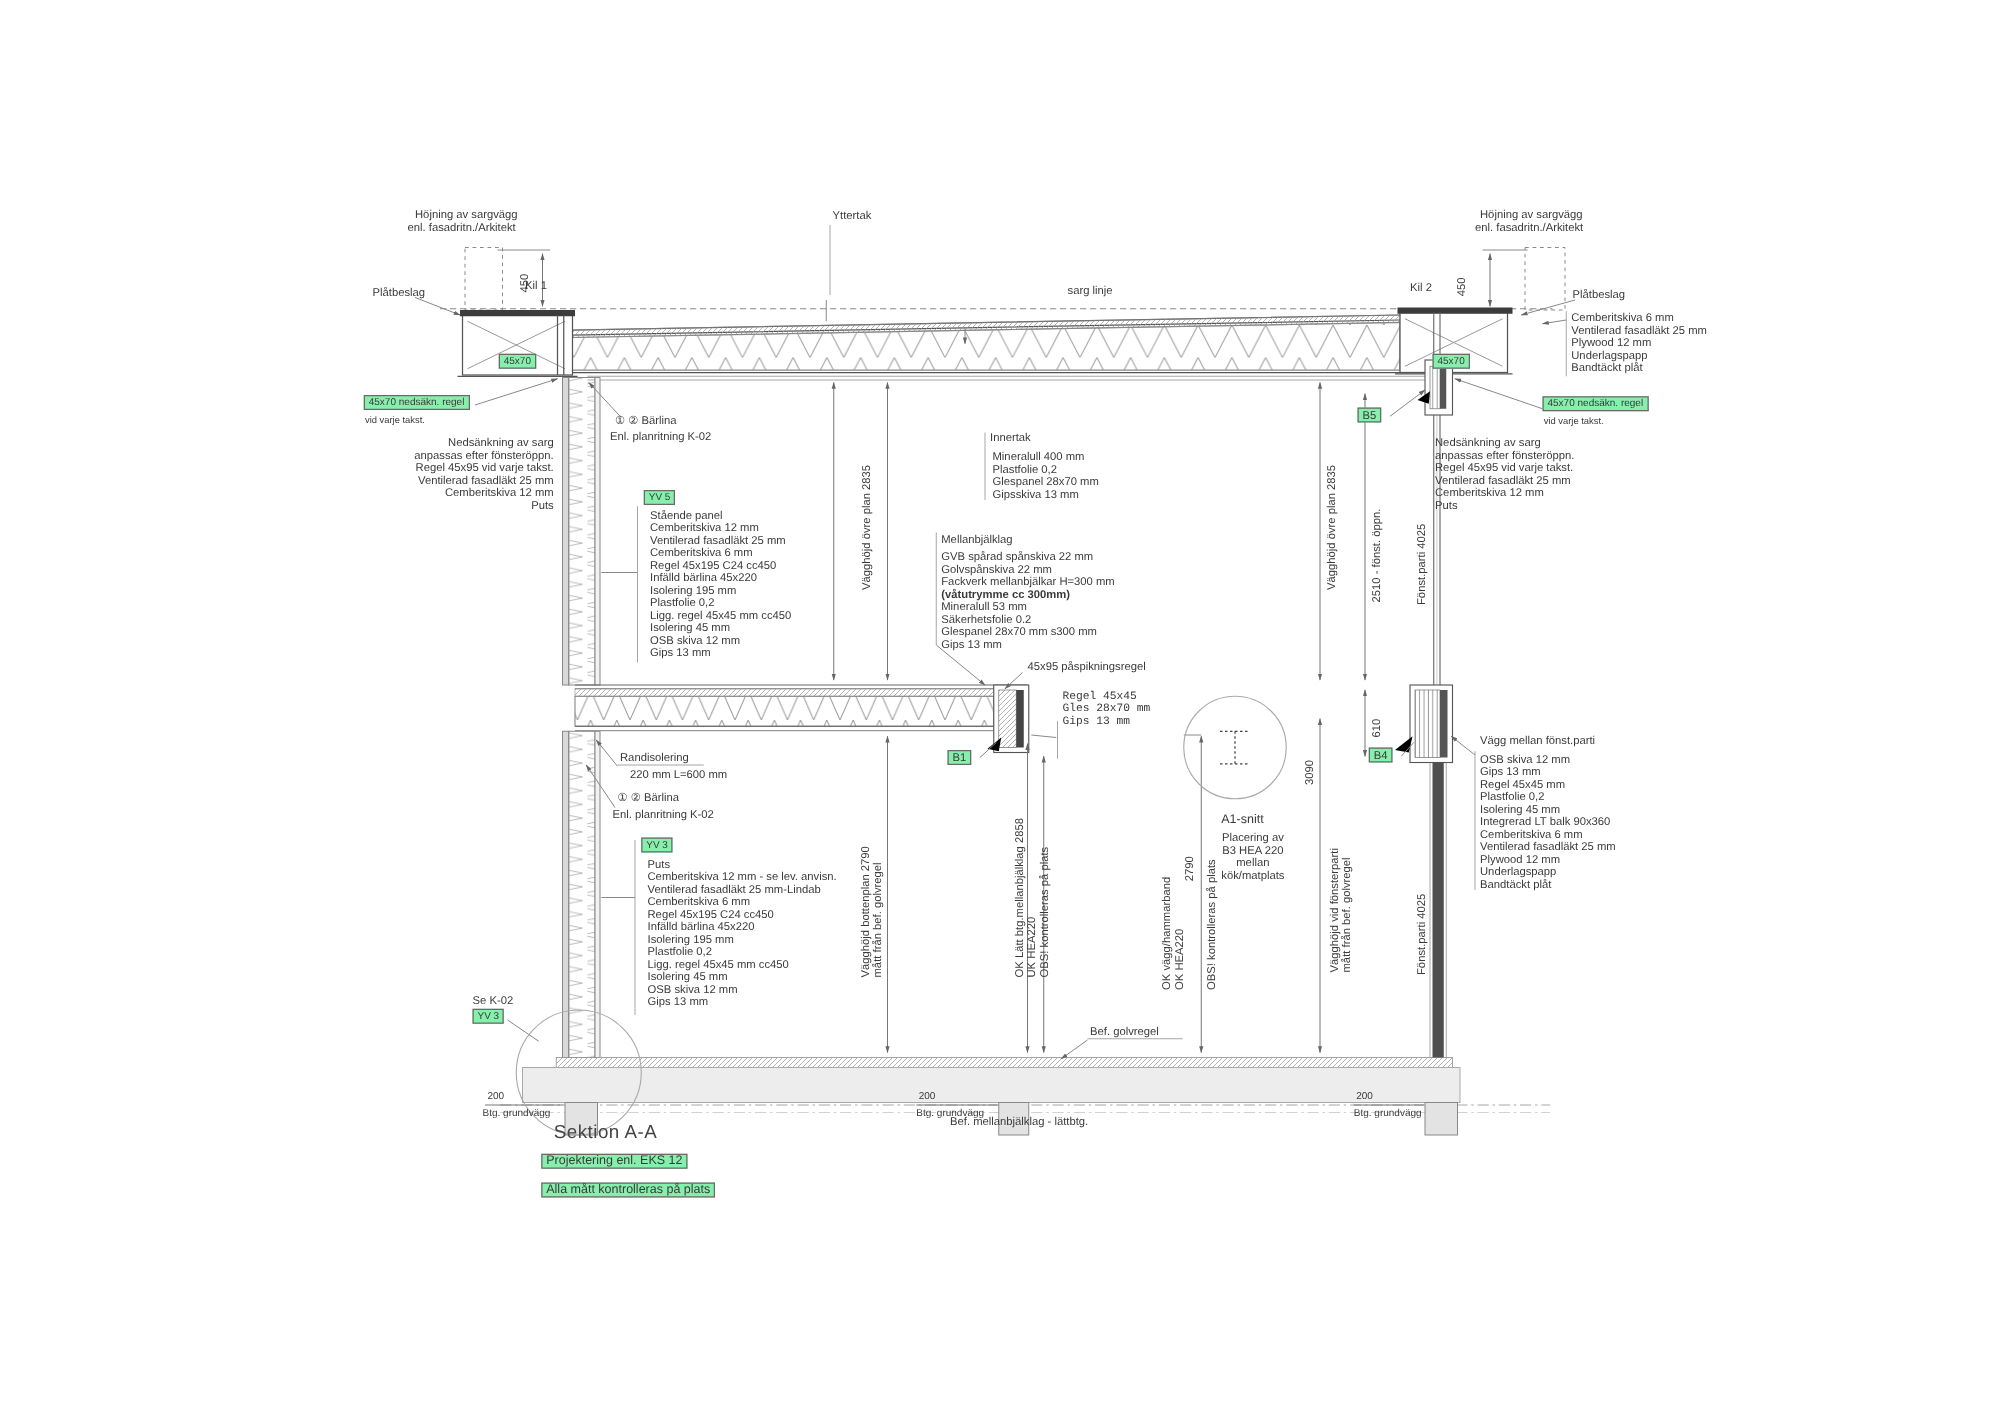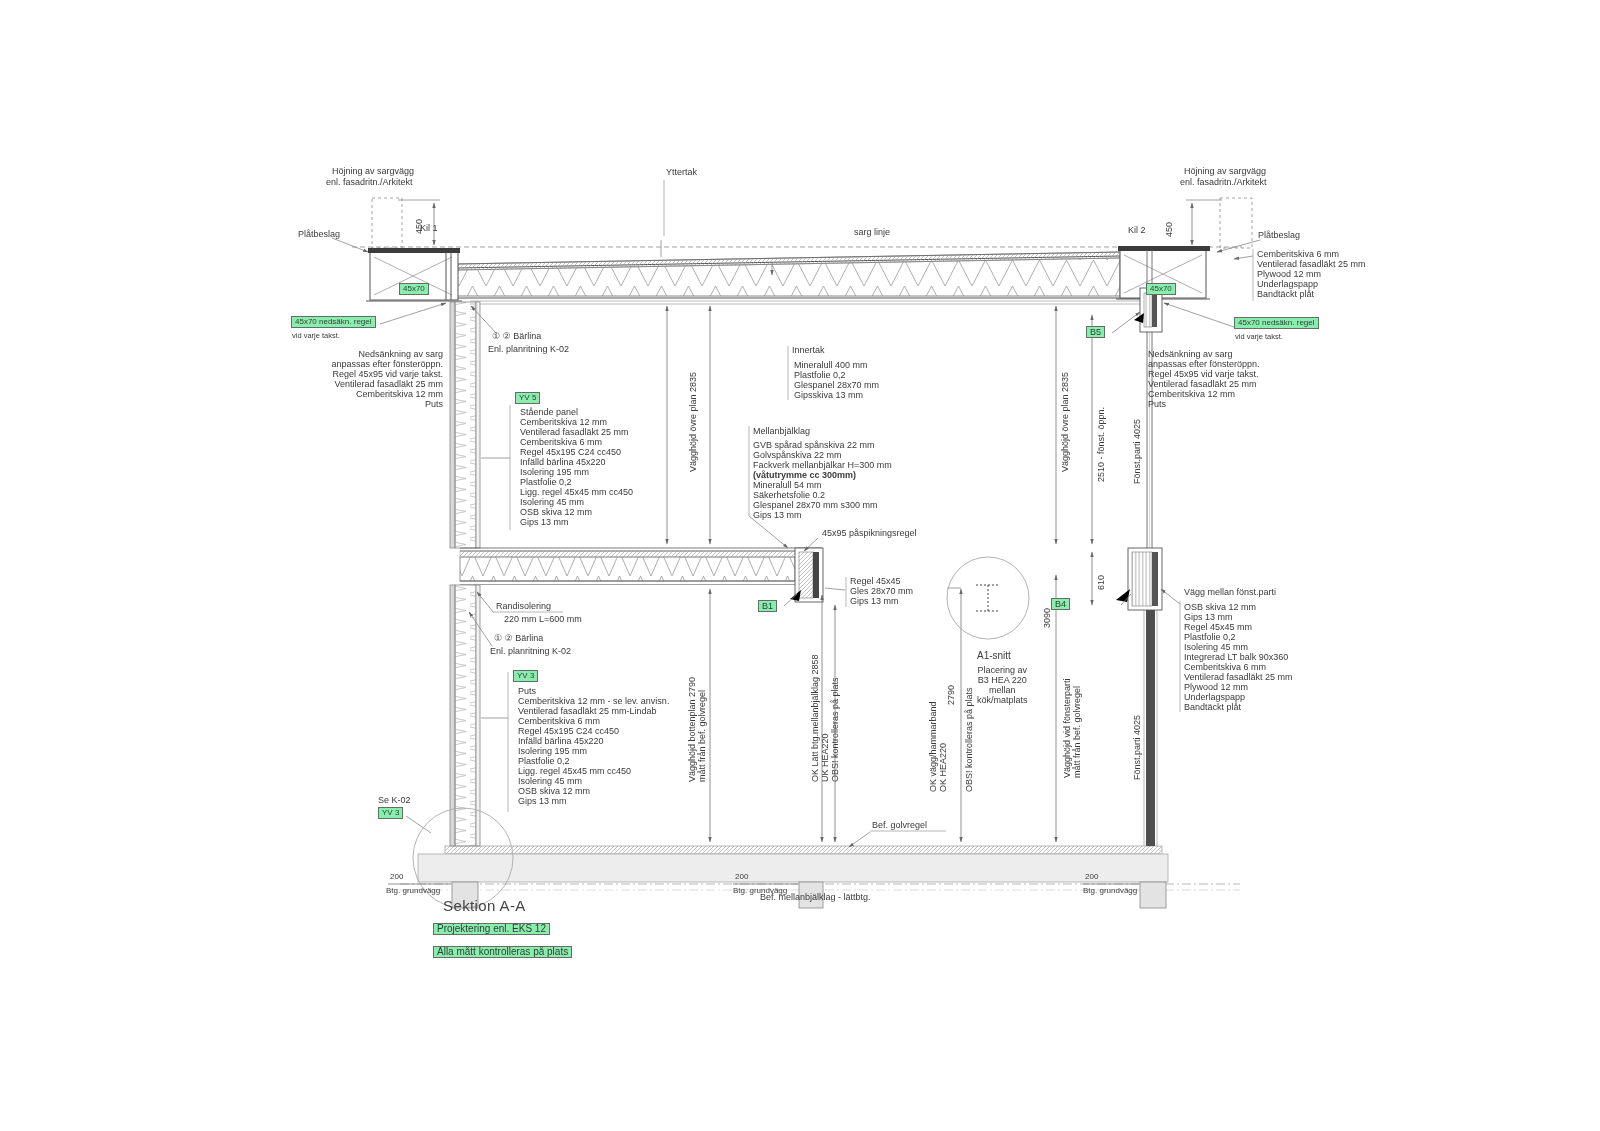--- a/index.html
+++ b/index.html
@@ -274,28 +274,28 @@
       <div class="line">Glespanel 28x70 mm</div>
       <div class="line">Gipsskiva 13 mm</div>
     </div>
 
 <div class="lbl" style="left:753px;top:426px;">Mellanbjälklag</div>
 <div class="lbl list" id="mb-list" style="left:753px;top:440px;">
       <div class="line">GVB spårad spånskiva 22 mm</div>
       <div class="line">Golvspånskiva 22 mm</div>
       <div class="line">Fackverk mellanbjälkar H=300 mm</div>
       <div class="line">(våtutrymme cc 300mm)</div>
-      <div class="line">Mineralull 54 mm</div>
+      <div class="line">Mineralull 53 mm</div>
       <div class="line">Säkerhetsfolie 0.2</div>
       <div class="line">Glespanel 28x70 mm s300 mm</div>
       <div class="line">Gips 13 mm</div>
     </div>
 
 <div class="lbl" style="left:822px;top:528px;">45x95 påspikningsregel</div>
-<div class="lbl list" style="left:850px;top:576px;">
+<div class="lbl list" style="left:850px;top:552px;font-family:Liberation Mono, monospace;">
       <div class="line">Regel 45x45</div>
       <div class="line">Gles 28x70 mm</div>
       <div class="line">Gips 13 mm</div>
     </div>
 <div class="lbl box" style="left:758px;top:600px;">B1</div>
 
 <div class="lbl" style="left:496px;top:601px;">Randisolering</div>
 <div class="lbl" style="left:504px;top:614px;">220 mm L=600 mm</div>
 
 <div class="lbl" style="left:494px;top:633px;"><span>① ②</span> <span>Bärlina</span></div>
@@ -337,21 +337,21 @@
       <div class="line">Isolering 45 mm</div>
       <div class="line">Integrerad LT balk  90x360</div>
       <div class="line">Cemberitskiva 6 mm</div>
       <div class="line">Ventilerad fasadläkt 25 mm</div>
       <div class="line">Plywood 12 mm</div>
       <div class="line">Underlagspapp</div>
       <div class="line">Bandtäckt plåt</div>
     </div>
 
 <div class="lbl box" style="left:1086px;top:326px;">B5</div>
-<div class="lbl box" style="left:1051px;top:598px;">B4</div>
+<div class="lbl box" style="left:1095px;top:598px;">B4</div>
 
 <div class="lbl" style="left:872px;top:820px;">Bef. golvregel</div>
 <div class="lbl" style="left:760px;top:892px;">Bef. mellanbjälklag - lättbtg.</div>
 <div class="lbl f8" style="left:390px;top:872px;">200</div>
 <div class="lbl f8" style="left:386px;top:886px;">Btg. grundvägg</div>
 <div class="lbl f8" style="left:735px;top:872px;">200</div>
 <div class="lbl f8" style="left:733px;top:886px;">Btg. grundvägg</div>
 <div class="lbl f8" style="left:1085px;top:872px;">200</div>
 <div class="lbl f8" style="left:1083px;top:886px;">Btg. grundvägg</div>
 

